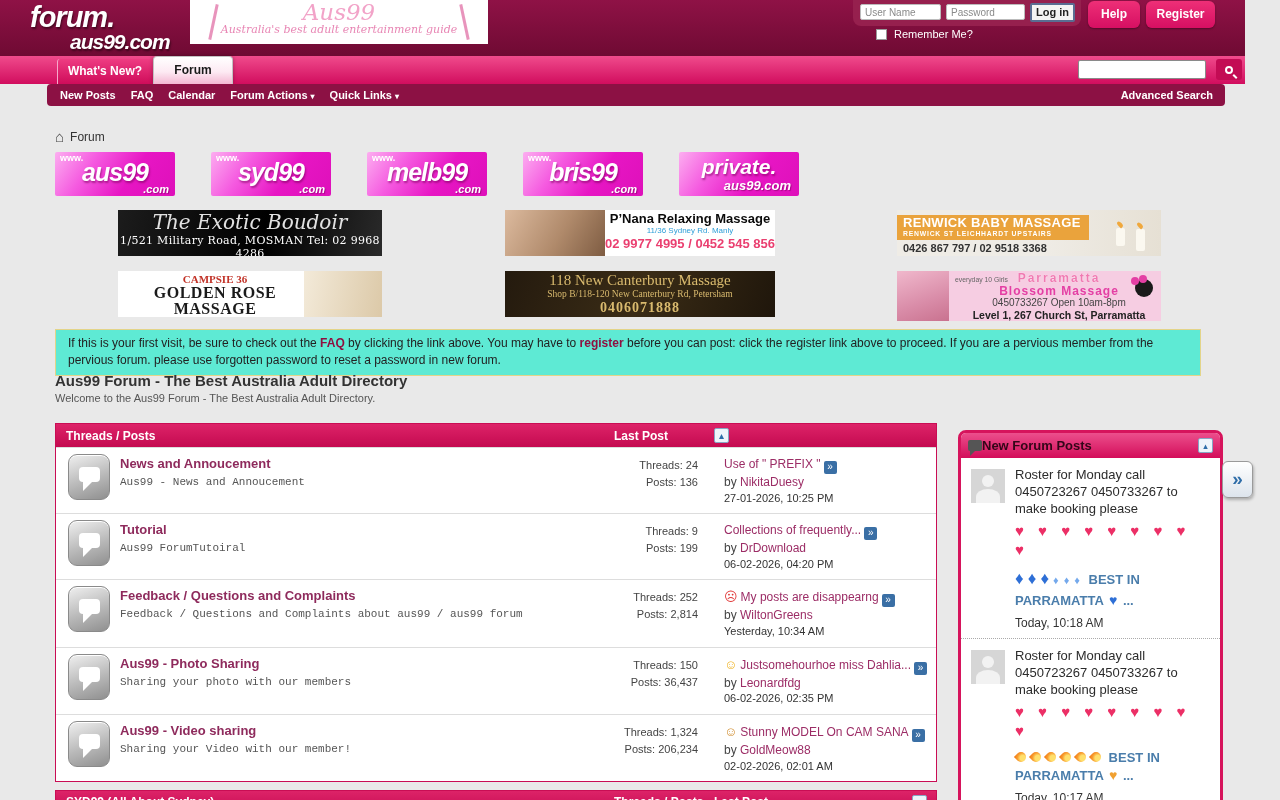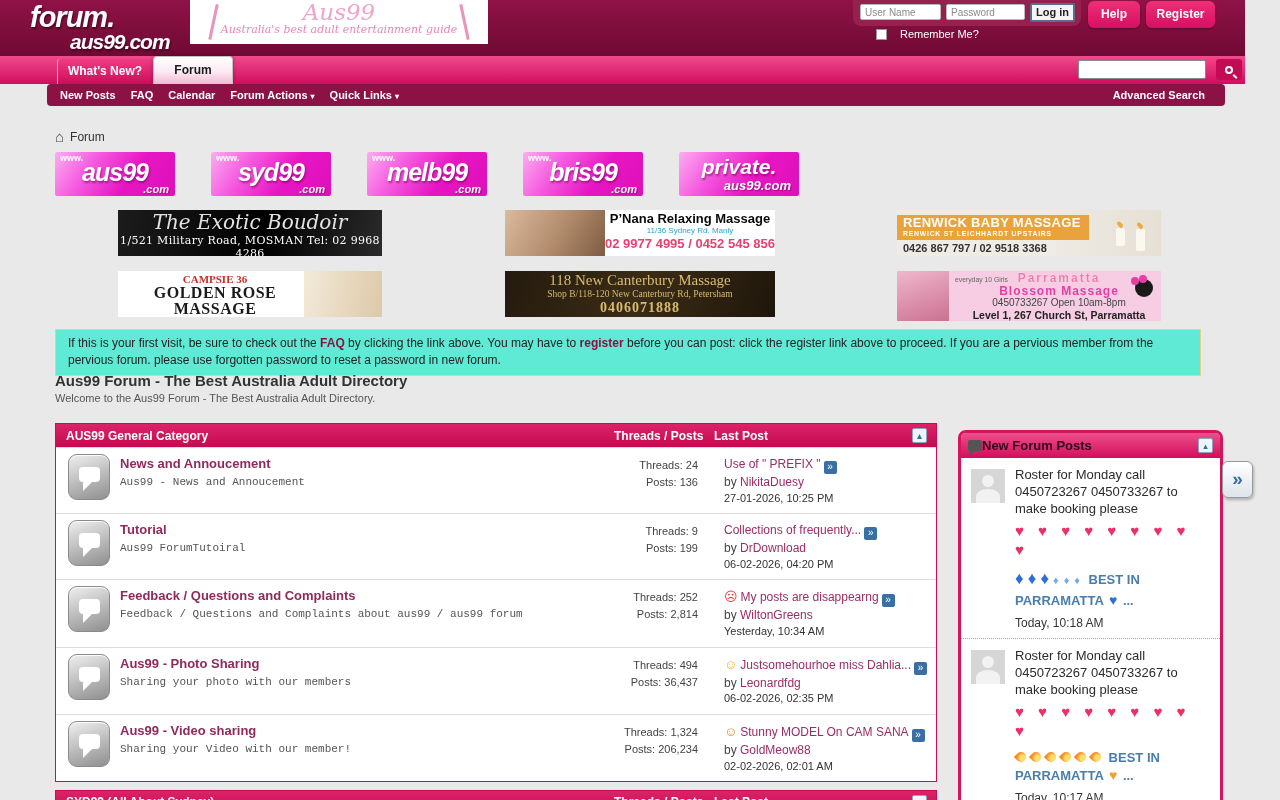--- a/index.html
+++ b/index.html
@@ -15,40 +15,40 @@
   .tb-title{font-family:"DejaVu Serif",serif;font-style:italic;font-size:23px;color:#f2a3c8;line-height:22px;margin-top:1px;}
   .tb-sub{font-family:"DejaVu Serif",serif;font-style:italic;font-size:11px;color:#e886b4;}
   .pole{position:absolute;top:4px;width:3px;height:36px;background:#e894bc;transform:rotate(12deg);}
   .pole.l{left:22px;}.pole.r{right:22px;transform:rotate(-12deg);}
   .login-wrap{position:absolute;left:853px;top:0;width:228px;height:26px;background:#96204e;border-radius:0 0 8px 8px;}
   .tin{position:absolute;height:16px;border:1px solid #bbb;border-radius:2px;font-size:10px;padding:0 4px;color:#333;font-family:"Liberation Sans",sans-serif;}
   .tin::placeholder{color:#8a8a8a;}
   .in-user{left:860px;top:4px;width:81px;}
   .in-pass{left:946px;top:4px;width:79px;}
   .btn-login{position:absolute;left:1030px;top:3px;width:45px;height:19px;background:#f4f4f4;border:2px solid #5a6d92;border-radius:2px;font-size:11px;font-weight:bold;color:#222;text-align:center;line-height:15px;}
-  .remember{position:absolute;left:876px;top:28px;color:#fff;font-size:11px;display:flex;align-items:center;gap:13px;}
+  .remember{position:absolute;left:876px;top:28px;color:#fff;font-size:11px;display:flex;align-items:center;gap:7px;}
   .cb{width:11px;height:11px;background:#fff;border:1px solid #999;display:inline-block;}
   .pillbtn{position:absolute;top:1px;height:27px;background:linear-gradient(180deg,#ee2f77,#d60f62);border-radius:6px;color:#fff;font-weight:bold;font-size:12px;text-align:center;line-height:27px;box-shadow:0 1px 2px rgba(0,0,0,.35);}
   .btn-help{left:1088px;width:52px;}
   .btn-reg{left:1146px;width:69px;}
 
   
   .tabbar{position:absolute;left:0;top:56px;width:1245px;height:28px;background:linear-gradient(180deg,#f04b8c,#d10d5e);}
   .tab-wn{position:absolute;left:57px;top:3px;width:95px;height:25px;background:linear-gradient(180deg,#ee3c82,#cf0c5a);border-left:1px solid #f6a8cb;border-radius:3px 3px 0 0;color:#fff;font-weight:bold;font-size:12px;text-align:center;line-height:25px;}
   .tab-forum{position:absolute;left:153px;top:0;width:80px;height:28px;background:linear-gradient(180deg,#ffffff,#fdeaf3 55%,#f3b7d2);border:1px solid #c2c2c2;border-bottom:none;border-radius:4px 4px 0 0;color:#1a1a1a;font-weight:bold;font-size:12px;text-align:center;line-height:26px;box-shadow:0 0 4px rgba(0,0,0,.3);}
   .search-input{position:absolute;left:1078px;top:4px;width:128px;height:19px;border:1px solid #8a8a8a;border-radius:2px;background:#fff;font-size:11px;padding:0 4px;}
   .search-btn{position:absolute;left:1216px;top:3px;width:26px;height:21px;background:#c30b54;border-radius:3px;display:flex;align-items:center;justify-content:center;}
   .mag{width:8px;height:8px;border:2px solid #fff;border-radius:50%;position:relative;display:inline-block;}
   .mag::after{content:"";position:absolute;width:2px;height:5px;background:#fff;left:7px;top:6px;transform:rotate(-45deg);}
 
   
   .navbar{position:absolute;left:47px;top:84px;width:1178px;height:22px;background:#8c1144;border-radius:4px;color:#fff;font-size:11px;font-weight:bold;line-height:22px;}
   .navlinks{position:absolute;left:13px;top:0;display:flex;gap:15px;}
   .navlinks .caret{font-size:8px;margin-left:3px;}
-  .adv-search{position:absolute;right:20px;top:0;}
+  .adv-search{position:absolute;right:12px;top:0;}
 
   
   .crumb{position:absolute;left:55px;top:130px;font-size:12px;color:#333;display:flex;align-items:center;gap:6px;}
   .home-ic{font-size:15px;color:#444;line-height:12px;}
 
   
   .tiles{position:absolute;left:55px;top:152px;display:flex;gap:36px;}
   .tile{position:relative;width:120px;height:44px;border-radius:2px;color:#fff;overflow:hidden;background:linear-gradient(125deg,#fcaef0 0%,#f55ae0 30%,#e716c4 62%,#de10ba 100%);}
   .t-www{position:absolute;left:5px;top:1px;font-size:9px;font-weight:bold;}
   .t-name{position:absolute;left:0;right:0;top:6px;text-align:center;font-size:25px;font-weight:bold;font-style:italic;letter-spacing:-1px;text-shadow:1px 2px 2px rgba(120,0,90,.55);}
@@ -267,21 +267,20 @@
 </div>
 
 <div class="notice"><span>If this is your first visit, be sure to check out the </span><b>FAQ</b><span> by clicking the link above. You may have to </span><b>register</b><span> before you can post: click the register link above to proceed. If you are a pervious member from the pervious forum. please use forgotten password to reset a password in new forum.</span></div>
 
 <div class="pg-title">Aus99 Forum - The Best Australia Adult Directory</div>
 <div class="pg-sub">Welcome to the Aus99 Forum - The Best Australia Adult Directory.</div>
 
 <div id="cats">
     <div class="cat">
       <div class="cat-head">
-        <span>AUS99 General Category</span>
         <span>Threads / Posts</span>
         <span>Last Post</span>
         <span class="collapse">▴</span>
       </div>
       <div class="frow">
         <div class="ficon"></div>
         <div><a class="ftitle">News and Annoucement</a><div class="fdesc">Aus99 - News and Annoucement</div></div>
         <div class="fstats">
           <div>Threads: 24</div>
           <div>Posts: 136</div>
@@ -315,21 +314,21 @@
         <div class="flast">
           <div><span class="face" style="color: rgb(224, 53, 53);">☹</span><a>My posts are disappearng</a><span class="goicon">»</span></div>
           <div><span class="by">by </span><a>WiltonGreens</a></div>
           <div class="date">Yesterday, 10:34 AM</div>
         </div>
       </div>
       <div class="frow">
         <div class="ficon"></div>
         <div><a class="ftitle">Aus99 - Photo Sharing</a><div class="fdesc">Sharing your photo with our members</div></div>
         <div class="fstats">
-          <div>Threads: 494</div>
+          <div>Threads: 150</div>
           <div>Posts: 36,437</div>
         </div>
         <div class="flast">
           <div><span class="face" style="color: rgb(238, 177, 30);">☺</span><a>Justsomehourhoe miss Dahlia...</a><span class="goicon">»</span></div>
           <div><span class="by">by </span><a>Leonardfdg</a></div>
           <div class="date">06-02-2026, 02:35 PM</div>
         </div>
       </div>
       <div class="frow">
         <div class="ficon"></div>

